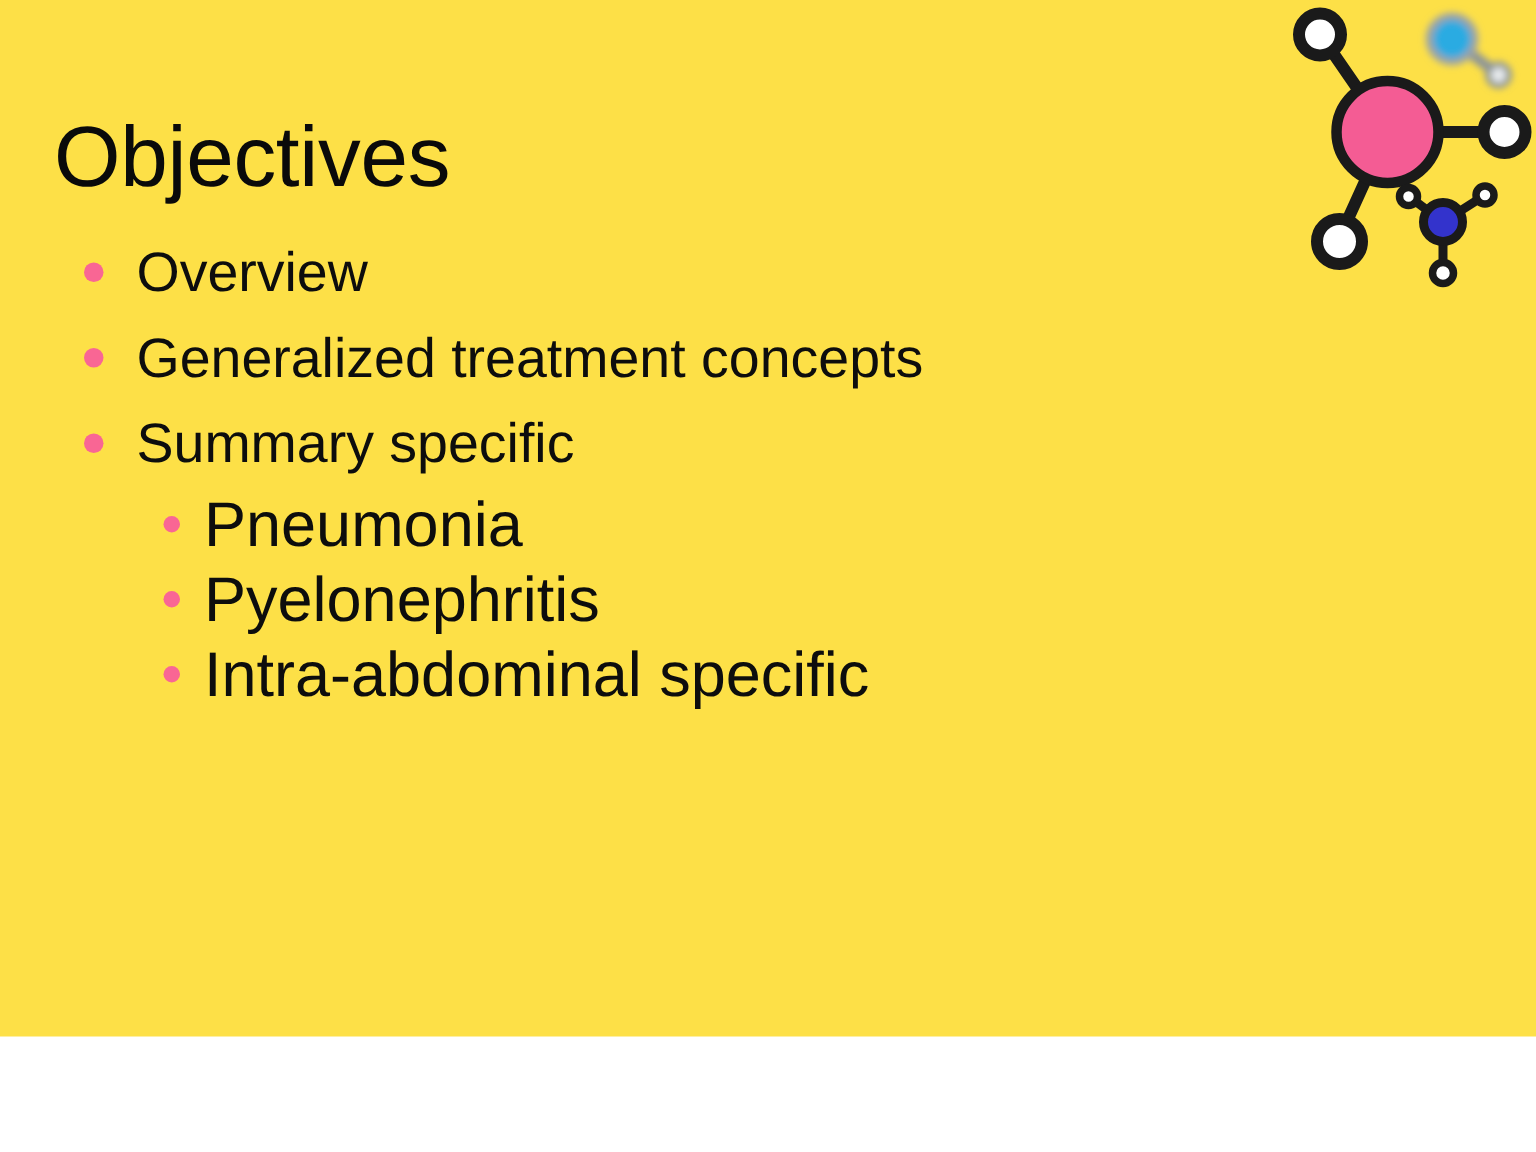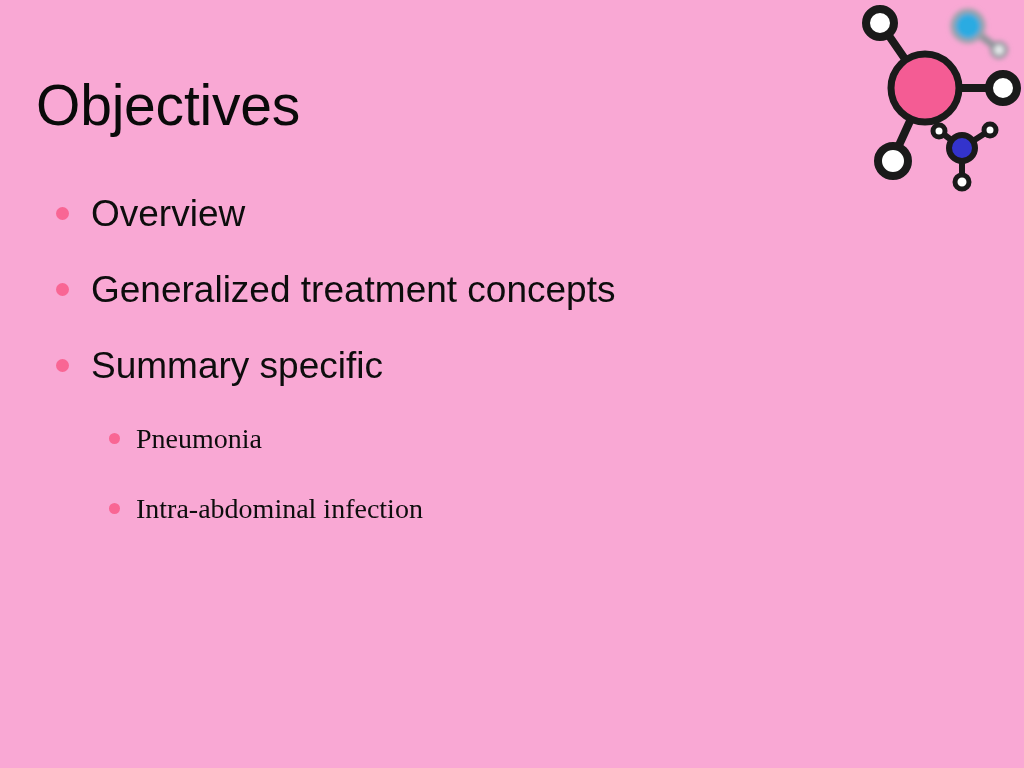--- a/index.html
+++ b/index.html
@@ -12,22 +12,22 @@
     width: 1024px;
     height: 768px;
     overflow: hidden;
     font-family: "Liberation Sans", sans-serif;
     color: #0d0d0d;
     position: relative;
   }
   .slide {
     position: relative;
     width: 1024px;
-    height: 768px;
-    background: #f9a8d4;
+    height: 691px;
+    background: #fde047;
   }
 
   
   .slide-title {
     position: absolute;
     left: 36px;
     top: 36px;
     width: 760px;
     font-size: 57px;
     line-height: 1.12;
@@ -40,21 +40,20 @@
   
   .body-list {
     position: absolute;
     left: 56px;
     top: 160px;
     width: 820px;
   }
   .bullet-row {
     display: flex;
     align-items: flex-start;
-    margin-top: 32px;
   }
   .bullet-row.level-1 {
     margin-bottom: 13px;
   }
   .bullet-row.level-2 {
     margin-bottom: 12px;
     padding-left: 53px;
   }
   .bullet-dot {
     flex: 0 0 auto;
@@ -75,23 +74,22 @@
   }
   .bullet-text {
     flex: 1 1 auto;
     color: #0d0d0d;
   }
   .level-1 .bullet-text {
     font-size: 37px;
     line-height: 44px;
   }
   .level-2 .bullet-text {
-    font-size: 28px;
+    font-size: 42px;
     line-height: 38px;
-    font-family: Liberation Serif, serif;
   }
 
   
   .molecule-art {
     position: absolute;
     left: 848px;
     top: -6px;
     width: 185px;
     height: 200px;
     pointer-events: none;
@@ -119,24 +117,28 @@
     <div class="bullet-row level-1">
       <span class="bullet-dot"></span>
       <span class="bullet-text">Summary specific</span>
     </div>
 
     <div class="bullet-row level-2">
       <span class="bullet-dot"></span>
       <span class="bullet-text">Pneumonia</span>
     </div>
 
+    <div class="bullet-row level-2">
+      <span class="bullet-dot"></span>
+      <span class="bullet-text">Pyelonephritis</span>
+    </div>
 
     <div class="bullet-row level-2">
       <span class="bullet-dot"></span>
-      <span class="bullet-text">Intra-abdominal infection</span>
+      <span class="bullet-text">Intra-abdominal specific</span>
     </div>
 
 
   </div>
 
   <svg class="molecule-art" viewBox="0 0 185 200">
     <defs>
       <filter id="softBlur" x="-60%" y="-60%" width="220%" height="220%">
         <feGaussianBlur stdDeviation="2.6"></feGaussianBlur>
       </filter>

